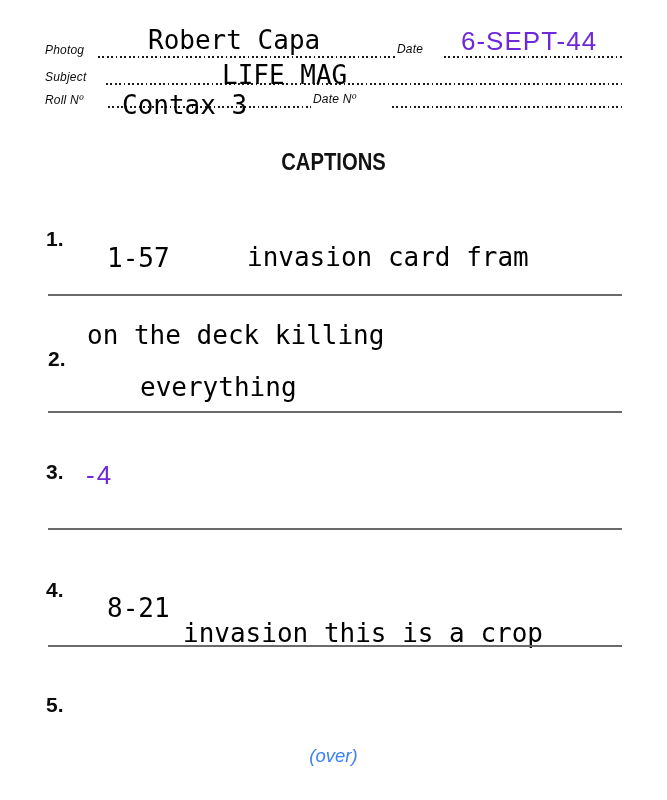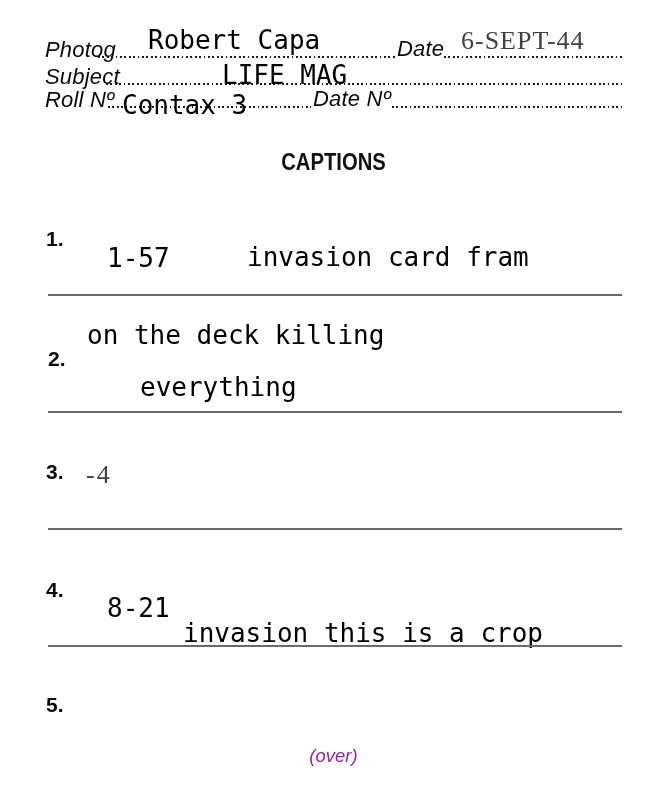--- a/index.html
+++ b/index.html
@@ -1,45 +1,45 @@
 <!DOCTYPE html>
 <html><head>
 <meta charset="utf-8">
 <style>
   html,body{margin:0;padding:0;background:#ffffff;}
   #page{position:relative;width:667px;height:800px;background:#ffffff;
         font-family:"Liberation Sans",sans-serif;color:#121212;overflow:hidden;}
 
   
-  .lbl{position:absolute;font-style:italic;font-size:22px;line-height:18px;
+  .lbl{position:absolute;font-style:italic;font-size:12px;line-height:18px;
        color:#0b0b0b;letter-spacing:.2px;white-space:pre;}
 
   
   .mono{position:absolute;font-family:"DejaVu Sans Mono",monospace;
         font-size:26px;line-height:26px;color:#000000;white-space:pre;}
 
   
-  .sansval{position:absolute;font-family:Liberation Serif, serif;
-           font-size:26px;line-height:26px;letter-spacing:1px;color:#404040;white-space:pre;}
+  .sansval{position:absolute;font-family:Liberation Sans, sans-serif;
+           font-size:26px;line-height:26px;letter-spacing:1px;color:#6d28d9;white-space:pre;}
 
   
   .num{position:absolute;font-weight:bold;font-size:21px;line-height:21px;color:#0b0b0b;}
 
   
   .dots{position:absolute;height:2.2px;
         background-image:repeating-linear-gradient(to right,#1b1b1b 0 1.8px,transparent 1.8px 4.4px);}
 
   
   .rule{position:absolute;left:48px;width:574px;height:2px;background:#6a6a6a;}
 
   .heading{position:absolute;left:0;right:0;top:149px;text-align:center;
            font-weight:bold;font-size:23px;transform:scaleX(.88);}
 
   .footer-note{position:absolute;left:0;right:0;top:745px;text-align:center;
-               font-style:italic;font-size:18.5px;color:#a21caf;}
+               font-style:italic;font-size:18.5px;color:#3b82f6;}
 </style>
 </head>
 <body>
 
 <div id="page">
 
   <span class="lbl" style="left:45px;top:41px">Photog</span>
   <span class="lbl" style="left:397px;top:40px">Date</span>
   <span class="lbl" style="left:45px;top:68px">Subject</span>
   <span class="lbl" style="left:45px;top:91px">Roll Nº</span>

